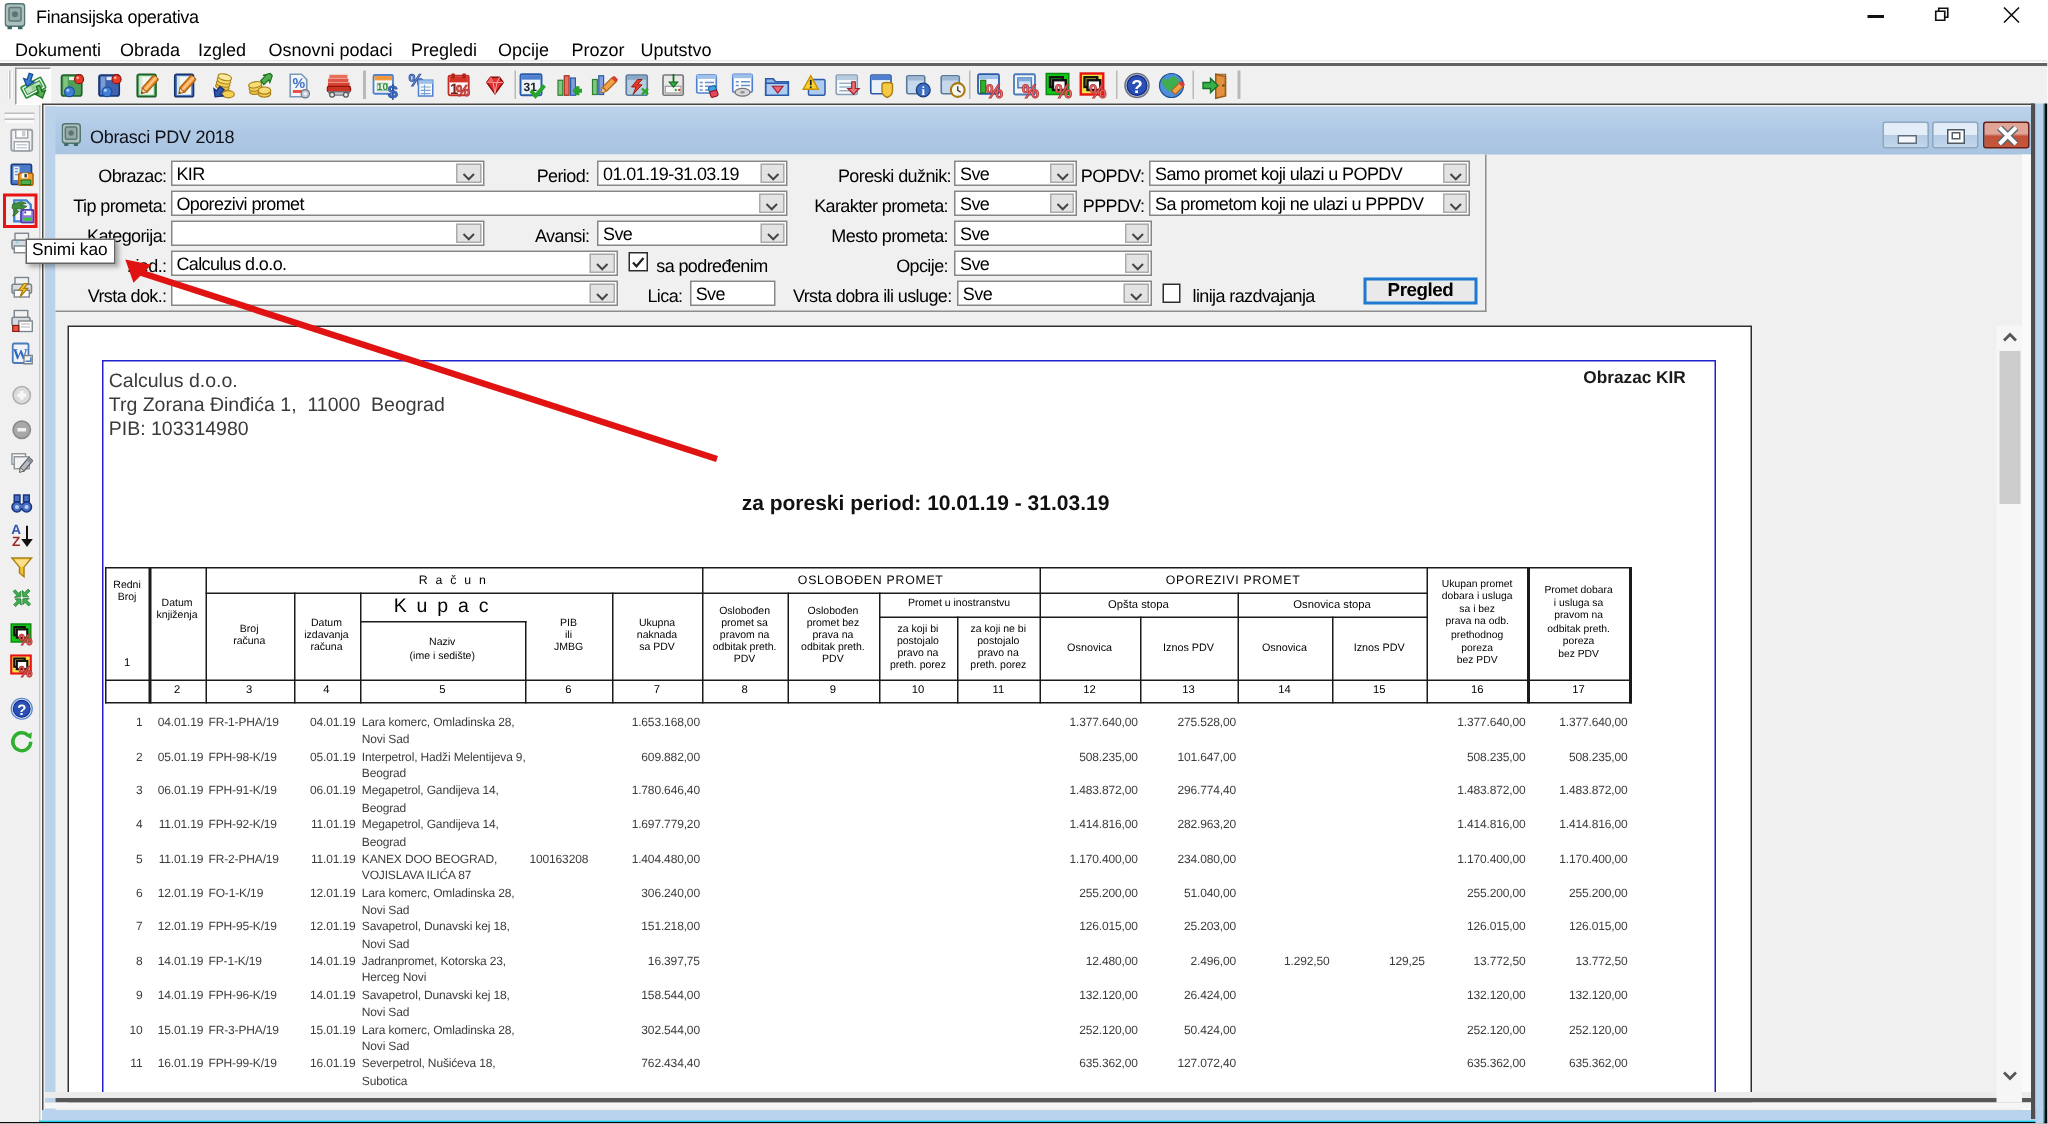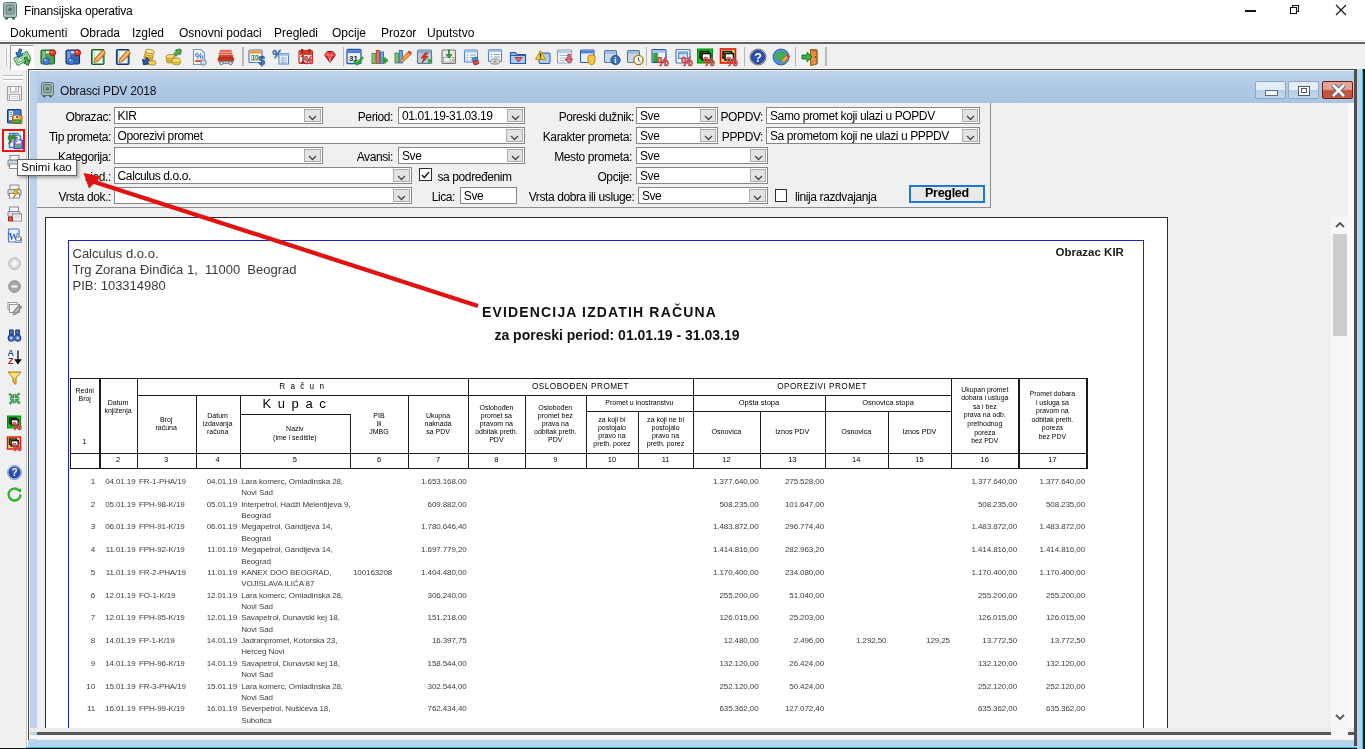--- a/index.html
+++ b/index.html
@@ -588,22 +588,21 @@
 <div class="ab" style="left:795px;top:189.5px;font-size:12px;letter-spacing:-0.4px">linija razdvajanja</div>
 <div class="ab" style="left:908.9px;top:185.4px;width:76.1px;height:17.9px;border:2.3px solid #1e7ad0;background:#e9e9e9;box-sizing:border-box;text-align:center;font-size:12.5px;font-weight:bold;letter-spacing:-0.3px;line-height:13px">Pregled</div>
 </div>
 
 <div class="ab" style="left:44.9px;top:216.5px;width:1123.4px;height:518.4px;background:#fff;border:1.7px solid #2e2e2e;box-sizing:border-box;overflow:hidden">
   <div id="page" class="ab" style="left:21.7px;top:22.6px;width:1076px;height:600px;border:1.5px solid #2222cc;border-bottom:none;box-sizing:border-box">
   </div>
   <div id="rpt" class="ab" style="left:-44.9px;top:-216.5px;width:1168px;height:735px">
 <div class="ab" style="left:71.5px;top:244.6px;font-size:13px;line-height:16.4px;color:#3a3a3a;white-space:nowrap">Calculus d.o.o.<br>Trg Zorana Đinđića 1,&nbsp; 11000&nbsp; Beograd<br>PIB: 103314980</div>
 <div class="ab" style="left:1054.5px;top:244.5px;font-size:11.5px;font-weight:bold;color:#1a1a1a;white-space:nowrap">Obrazac KIR</div>
-<div class="ab" style="left:398px;top:303.2px;width:401px;text-align:center;font-size:14px;font-weight:bold;letter-spacing:1.15px;color:#111;white-space:nowrap">EVIDENCIJA IZDATIH RAČUNA</div>
-<div class="ab" style="left:416px;top:325.6px;width:400px;text-align:center;font-size:14px;font-weight:bold;letter-spacing:0;color:#111;white-space:nowrap">za poreski period: 01.01.19 - 31.03.19</div>
+<div class="ab" style="left:416px;top:325.6px;width:400px;text-align:center;font-size:14px;font-weight:bold;letter-spacing:0;color:#111;white-space:nowrap">za poreski period: 10.01.19 - 31.03.19</div>
 <div class="hl" style="left:69px;top:377.2px;width:1017.6px;height:1.2px"></div>
 <div class="hl" style="left:135.7px;top:394.3px;width:815.7px;height:1.2px"></div>
 <div class="hl" style="left:238.7px;top:412.9px;width:111.5px;height:1.2px"></div>
 <div class="hl" style="left:584.8px;top:409.9px;width:366.6px;height:1.2px"></div>
 <div class="hl" style="left:69px;top:452.3px;width:1017.6px;height:1.2px"></div>
 <div class="hl" style="left:69px;top:466.9px;width:1017.6px;height:1.6px"></div>
 <div class="hl" style="left:69px;top:377.2px;width:1.2px;height:91.30000000000001px"></div>
 <div class="hl" style="left:98.4px;top:377.2px;width:1.2px;height:91.30000000000001px"></div>
 <div class="hl" style="left:135.7px;top:377.2px;width:1.2px;height:91.30000000000001px"></div>
 <div class="hl" style="left:194.6px;top:394.3px;width:1.2px;height:74.19999999999999px"></div>

